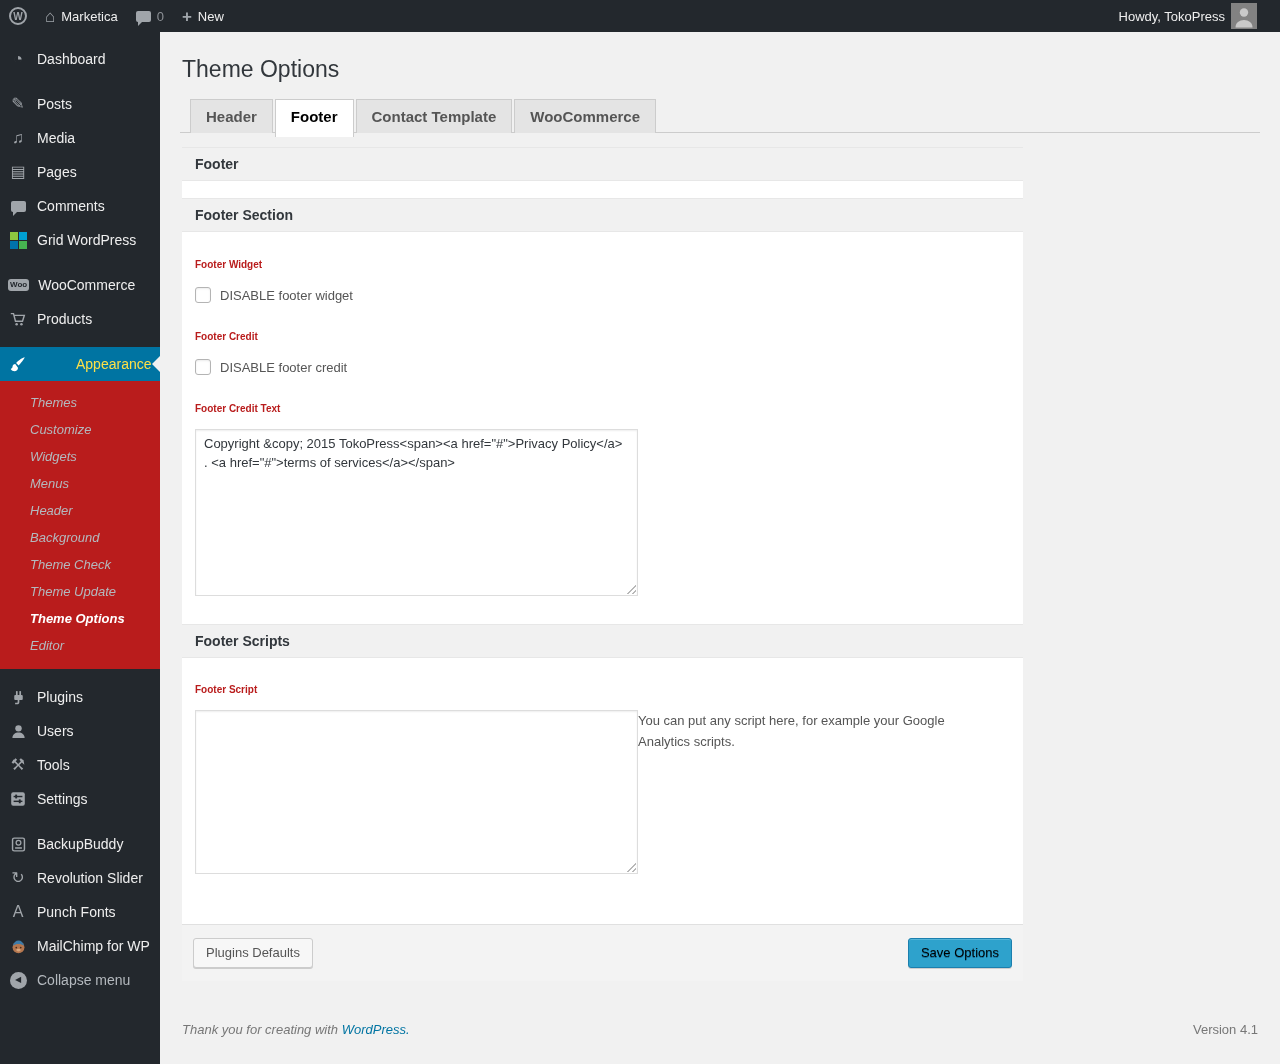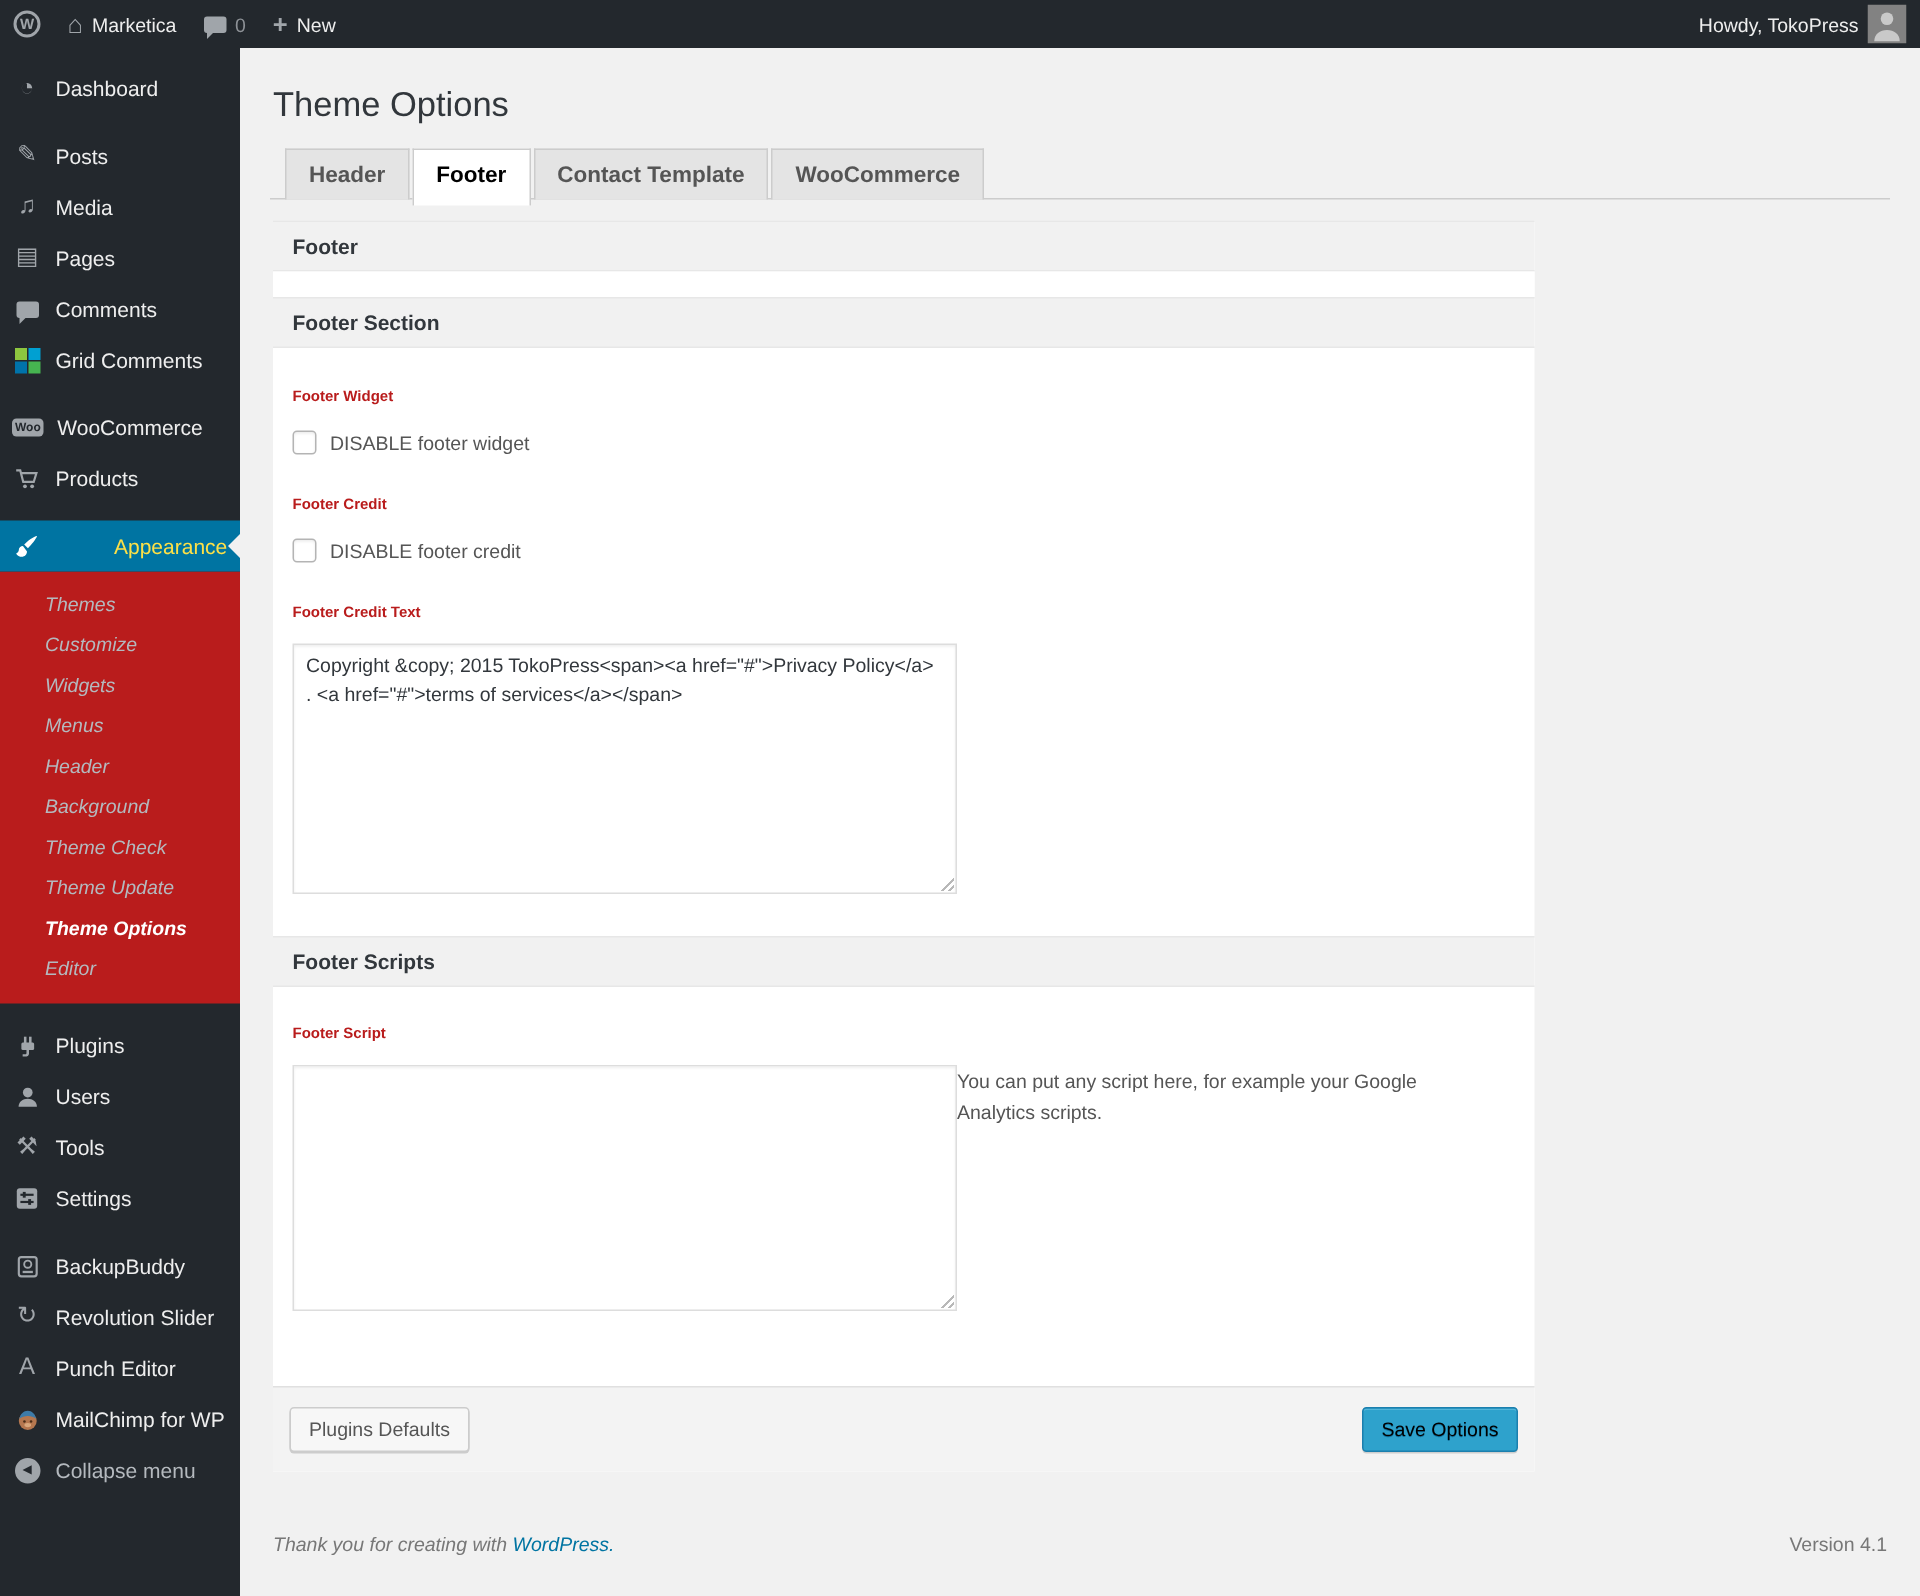--- a/index.html
+++ b/index.html
@@ -26,21 +26,21 @@
   .home-glyph { color: #a0a5aa; font-size: 17px; line-height: 1; }
   .bubble {
     width: 15px; height: 11px; background: #a0a5aa; border-radius: 2px; position: relative; display: inline-block;
   }
   .bubble:after {
     content: ""; position: absolute; left: 2px; bottom: -4px;
     border: 4px solid transparent; border-top-color: #a0a5aa; border-left-color: #a0a5aa;
   }
   .ab-count { color: #8d9196; }
   .plus-glyph { color: #a0a5aa; font-size: 17px; font-weight: bold; line-height: 1; }
-  .ab-right { margin-left: auto; display: flex; align-items: center; gap: 8px; padding-right: 0; }
+  .ab-right { margin-left: auto; display: flex; align-items: center; gap: 8px; padding-right: 14px; }
   .avatar { width: 26px; height: 26px; display: block; }
   
   .sidebar {
     position: absolute; top: 32px; left: 0; width: 160px; height: 1032px;
     background: #23282d; color: #eee; padding-top: 10px;
   }
   .menu-item {
     display: flex; align-items: center; gap: 9px;
     height: 34px; padding-left: 8px; font-size: 14px; cursor: pointer; color: #eee;
   }
@@ -199,21 +199,21 @@
   </div>
   <div class="menu-item">
     <span class="mi-icon">
       <span class="grid-icon">
           <i style="background:#8dc63f"></i>
           <i style="background:#00a0d2"></i>
           <i style="background:#0073aa"></i>
           <i style="background:#46b450"></i>
         </span>
     </span>
-    <span>Grid Comments</span>
+    <span>Grid WordPress</span>
   </div>
   <div class="group-gap"></div>
   <div class="menu-item">
     <span class="mi-icon">
         <span class="woo-badge">Woo</span>
       </span>
     <span>WooCommerce</span>
   </div>
   <div class="menu-item">
     <span class="mi-icon">
@@ -295,21 +295,21 @@
         </svg>
     </span>
     <span>BackupBuddy</span>
   </div>
   <div class="menu-item">
     <span class="mi-icon">↻</span>
     <span>Revolution Slider</span>
   </div>
   <div class="menu-item">
     <span class="mi-icon">A</span>
-    <span>Punch Editor</span>
+    <span>Punch Fonts</span>
   </div>
   <div class="menu-item">
     <span class="mi-icon">
       <svg width="17" height="17" viewBox="0 0 20 20">
           <circle cx="10" cy="11" r="7" fill="#b5774f"></circle>
           <path d="M3.4 9.2C4.3 5.4 6.8 3 10 3s5.7 2.4 6.6 6.2c-2-1.5-4.1-2.2-6.6-2.2s-4.6.7-6.6 2.2z" fill="#3d7ba8"></path>
           <circle cx="7.4" cy="11.3" r="1" fill="#4a2d18"></circle>
           <circle cx="12.6" cy="11.3" r="1" fill="#4a2d18"></circle>
           <ellipse cx="10" cy="14.2" rx="2.6" ry="1.6" fill="#d9a77c"></ellipse>
         </svg>

